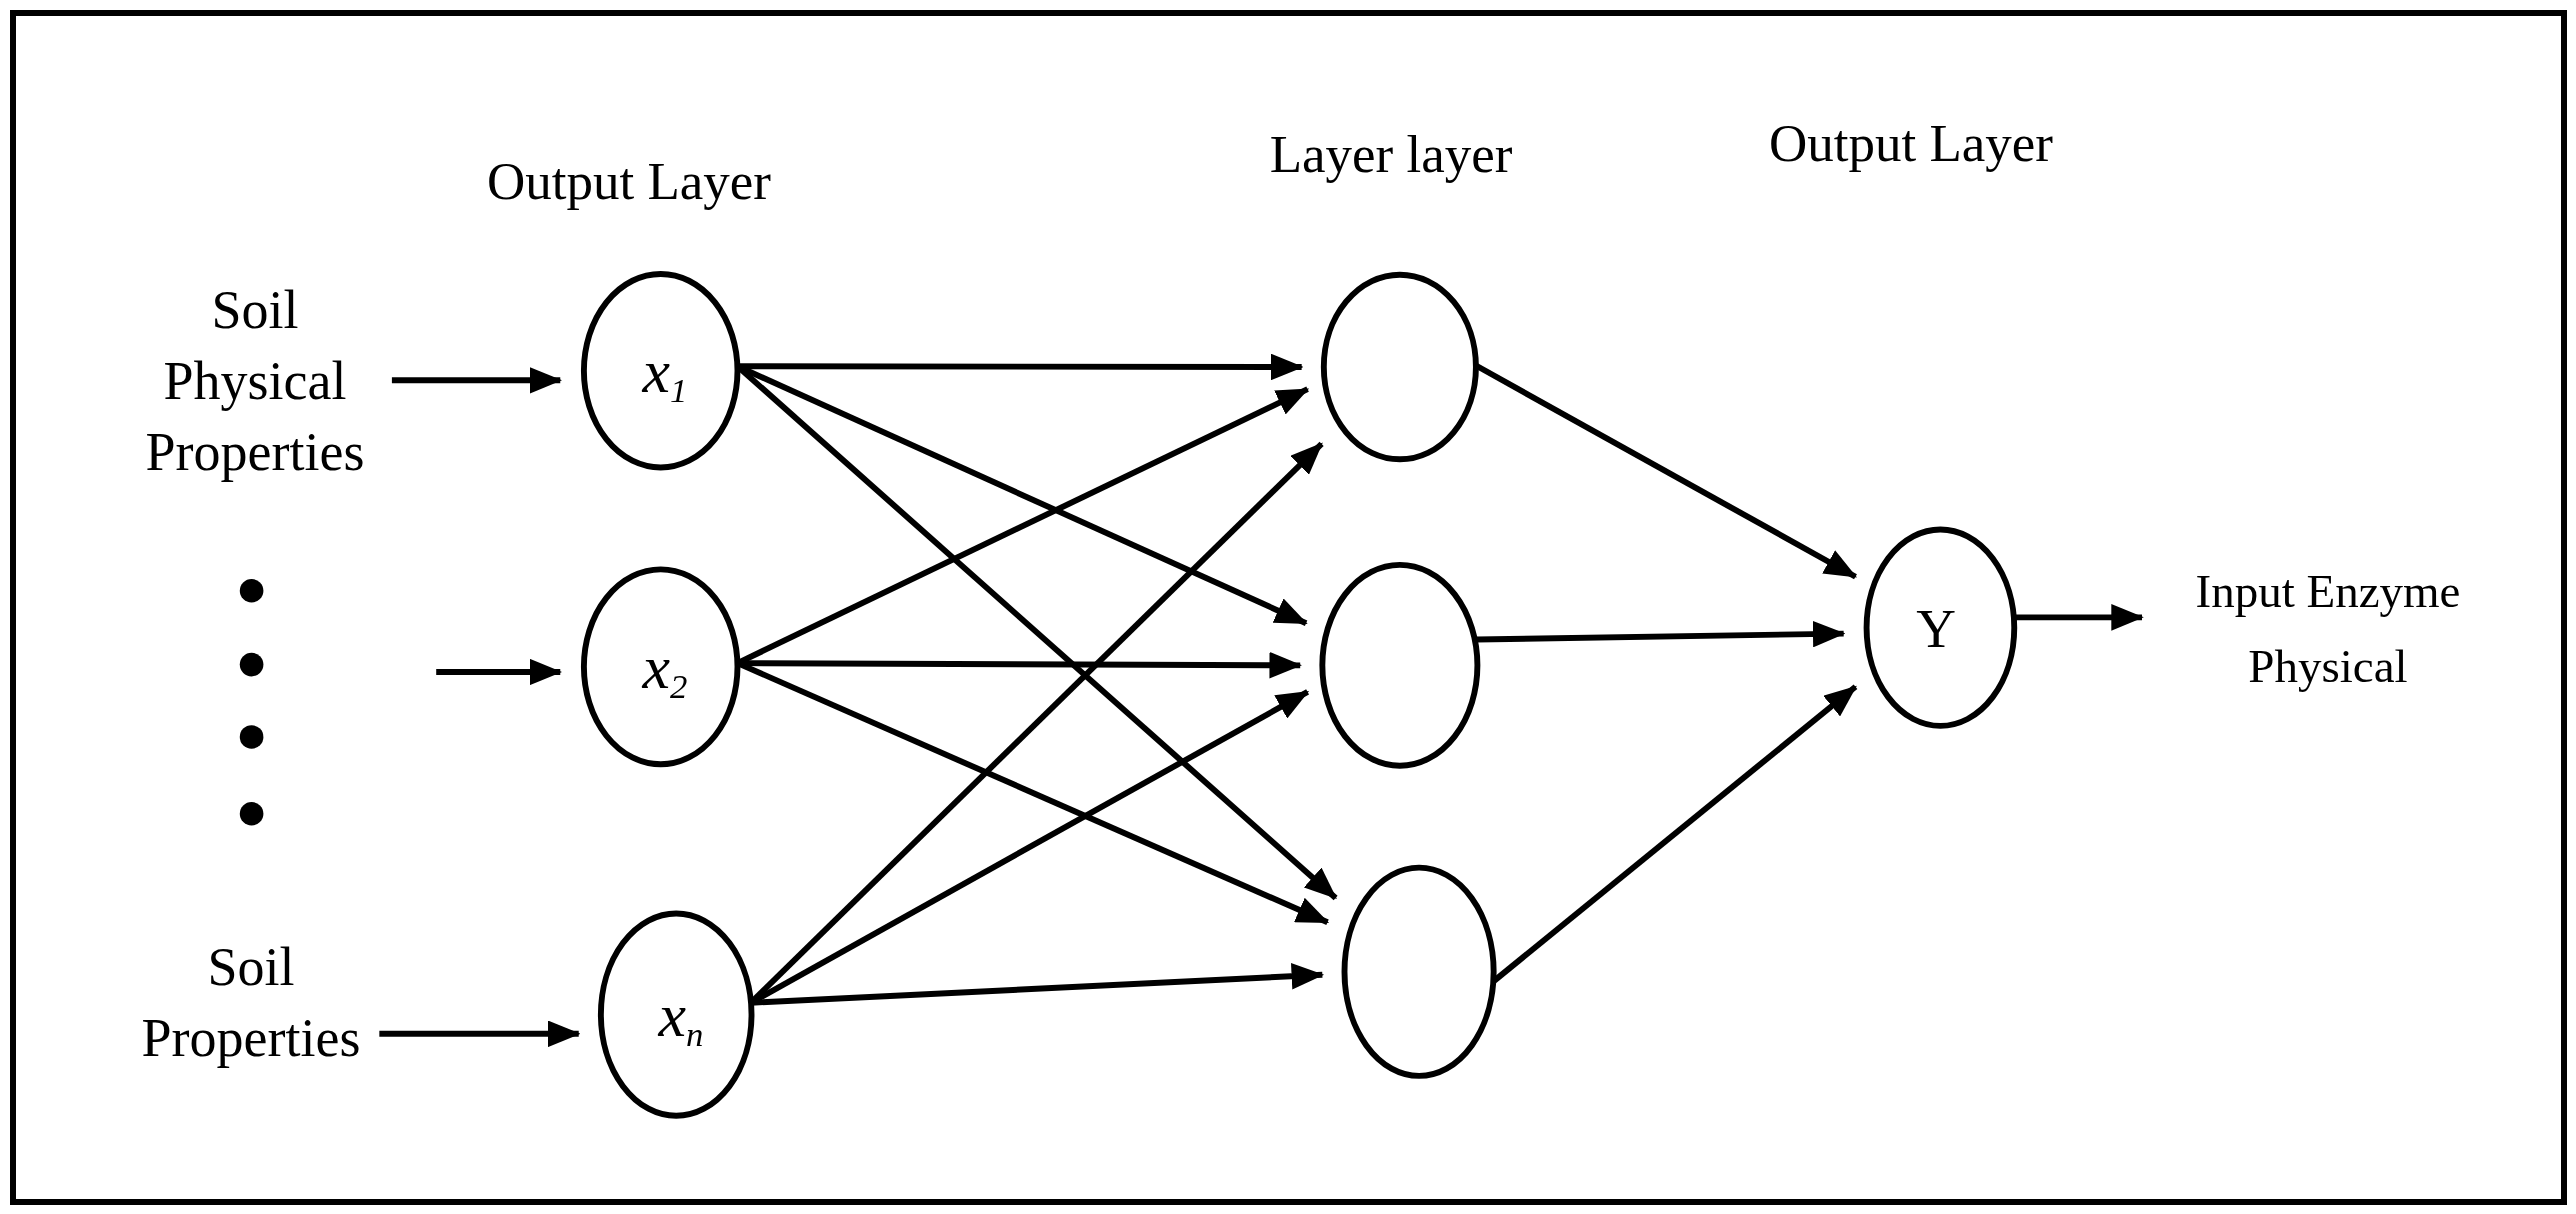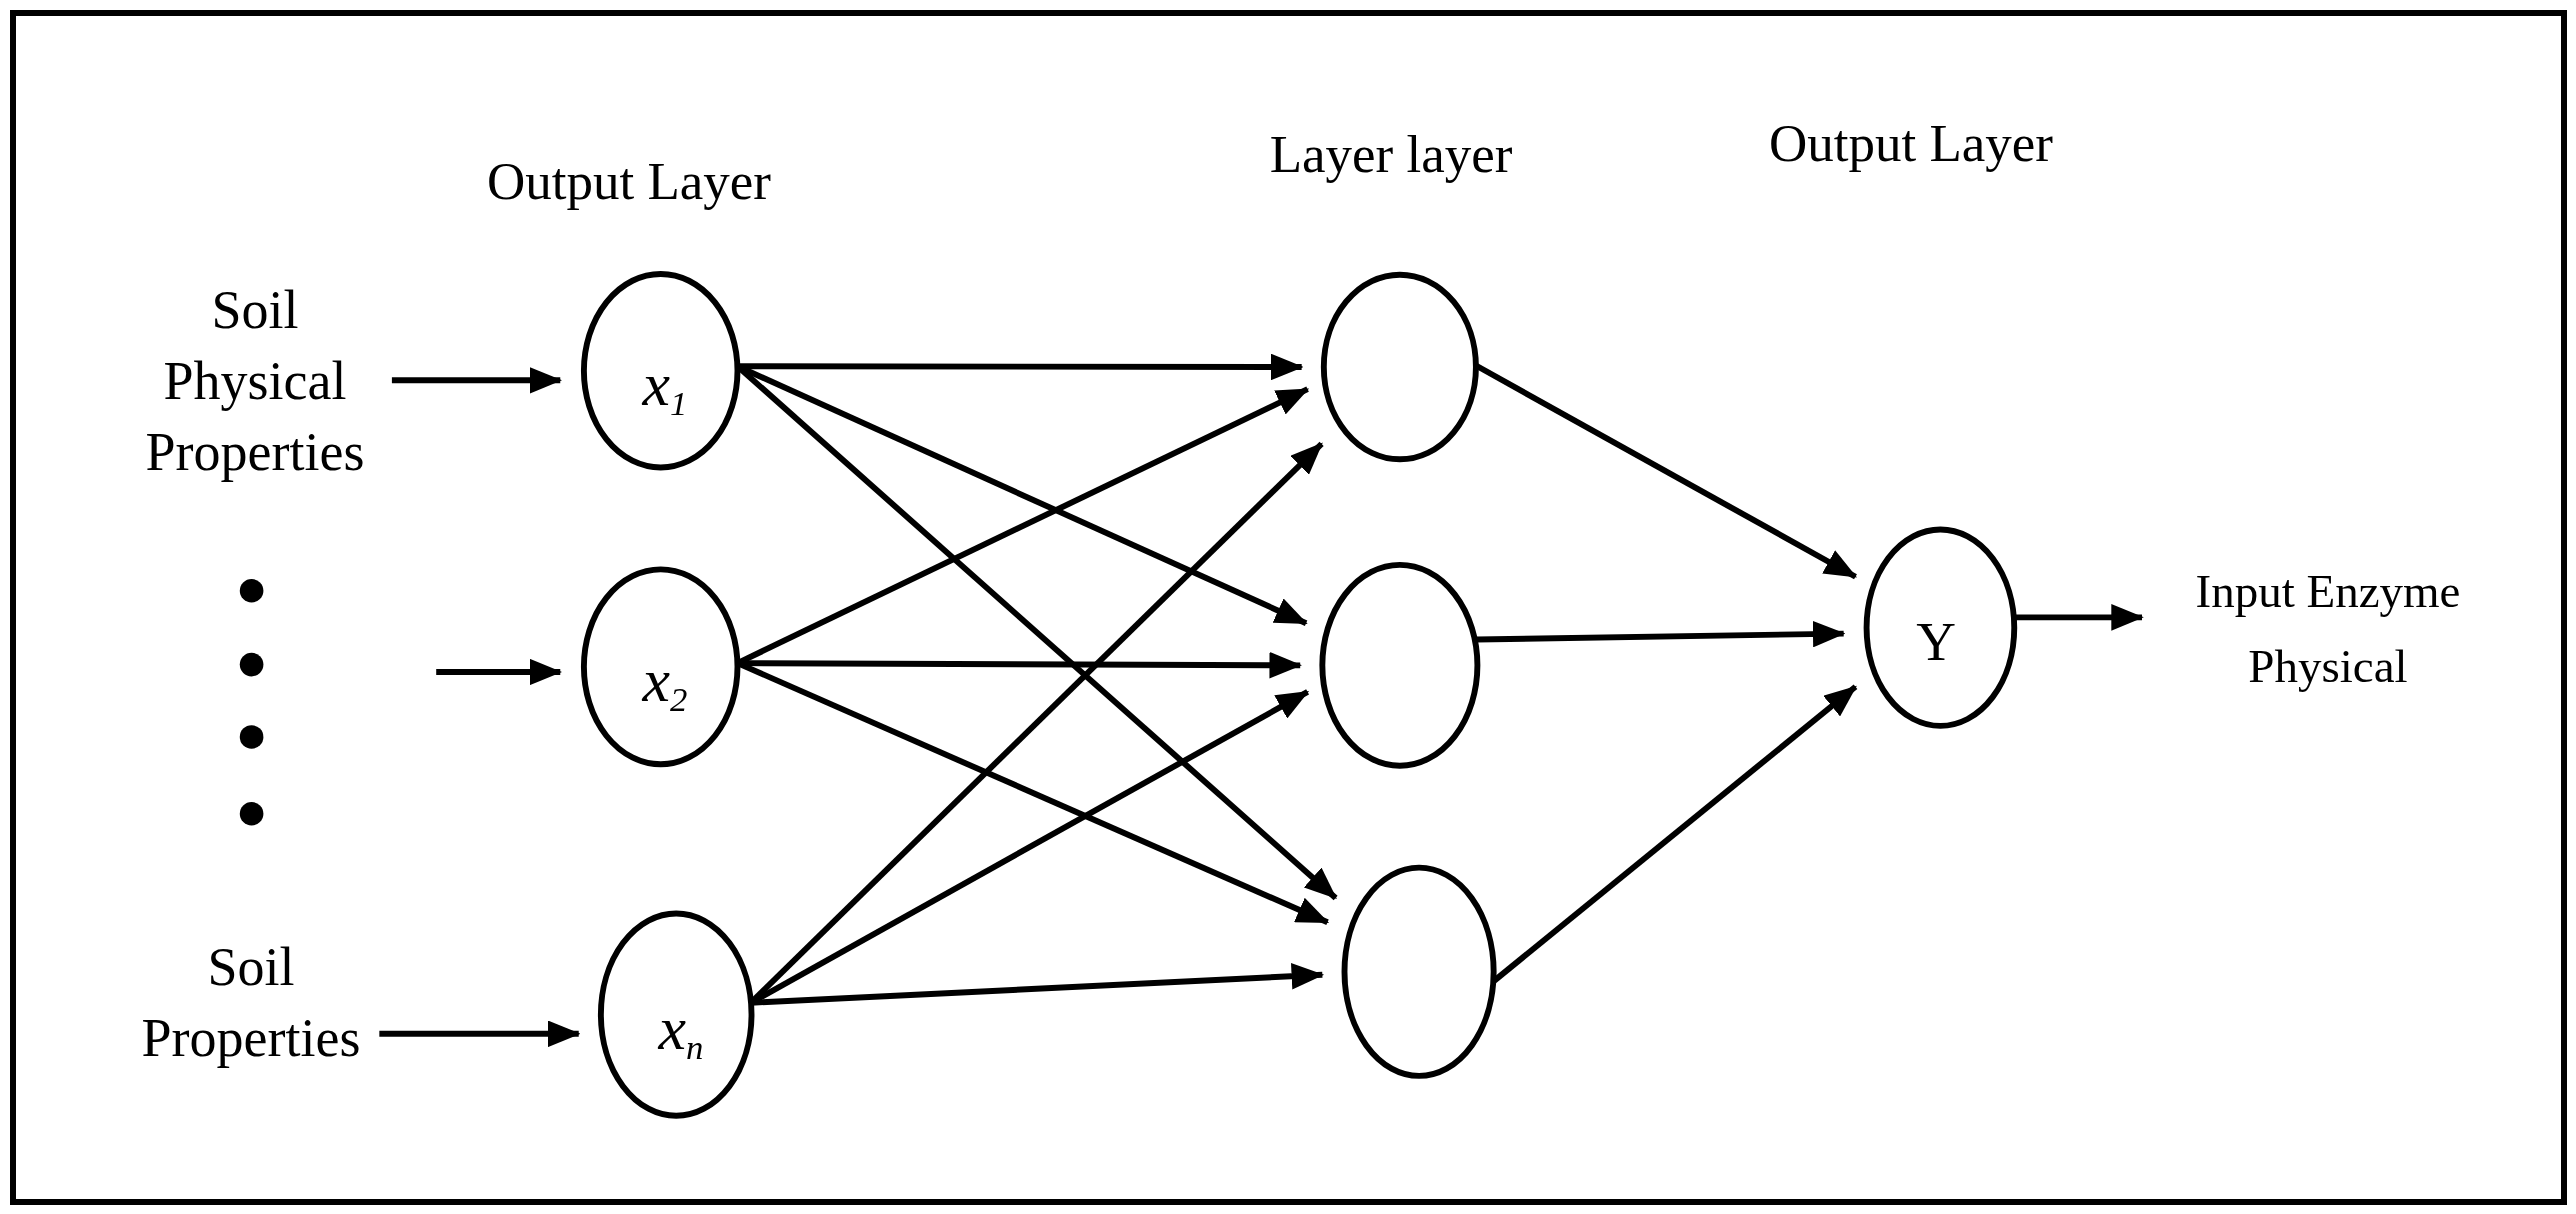--- a/index.html
+++ b/index.html
@@ -42,21 +42,20 @@
     line-height: 75px;
     text-align: center;
     white-space: nowrap;
   }
   .node-label {
     position: absolute;
     transform: translate(-50%, -50%);
     font-size: 62px;
     line-height: 1;
     white-space: nowrap;
-    margin-top: 13px;
   }
   .node-label .var { font-style: italic; }
   .node-label .sub {
     font-size: 0.56em;
     position: relative;
     top: 0.28em;
     font-style: italic;
   }
   .node-label.output { font-size: 55px; font-style: normal; }
 </style>

